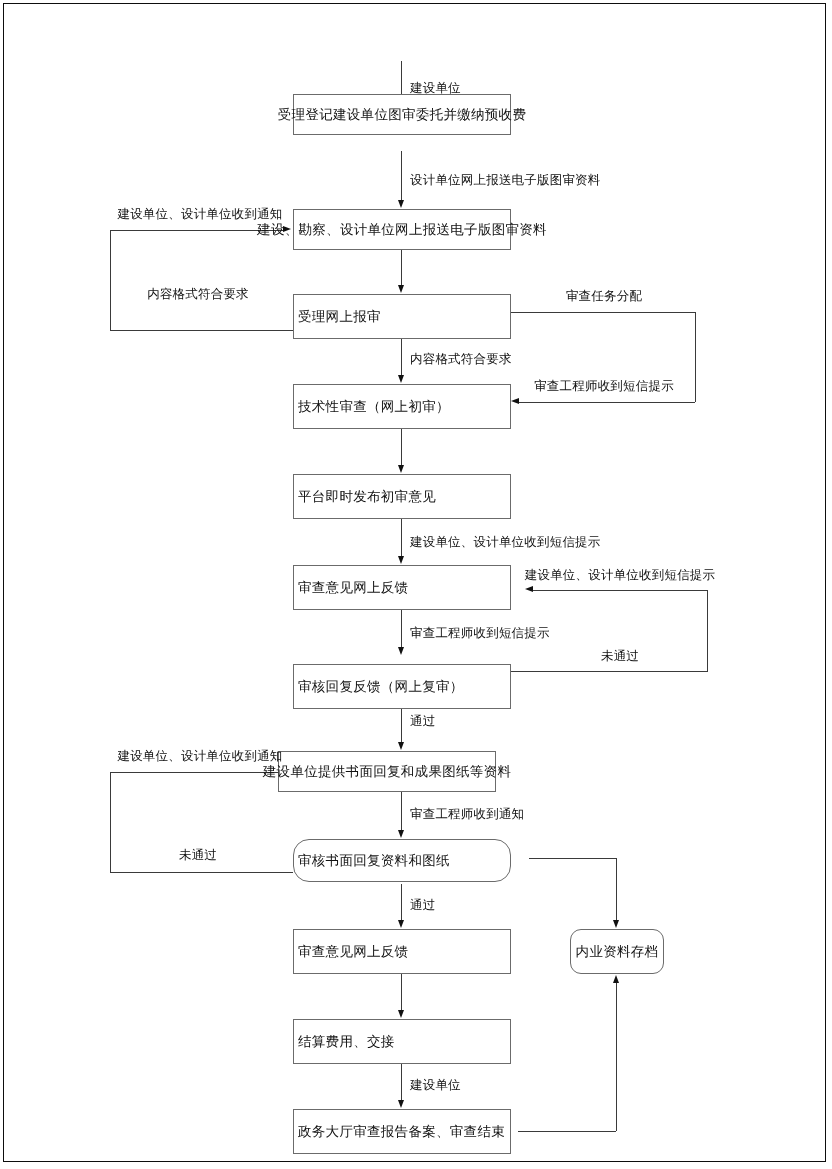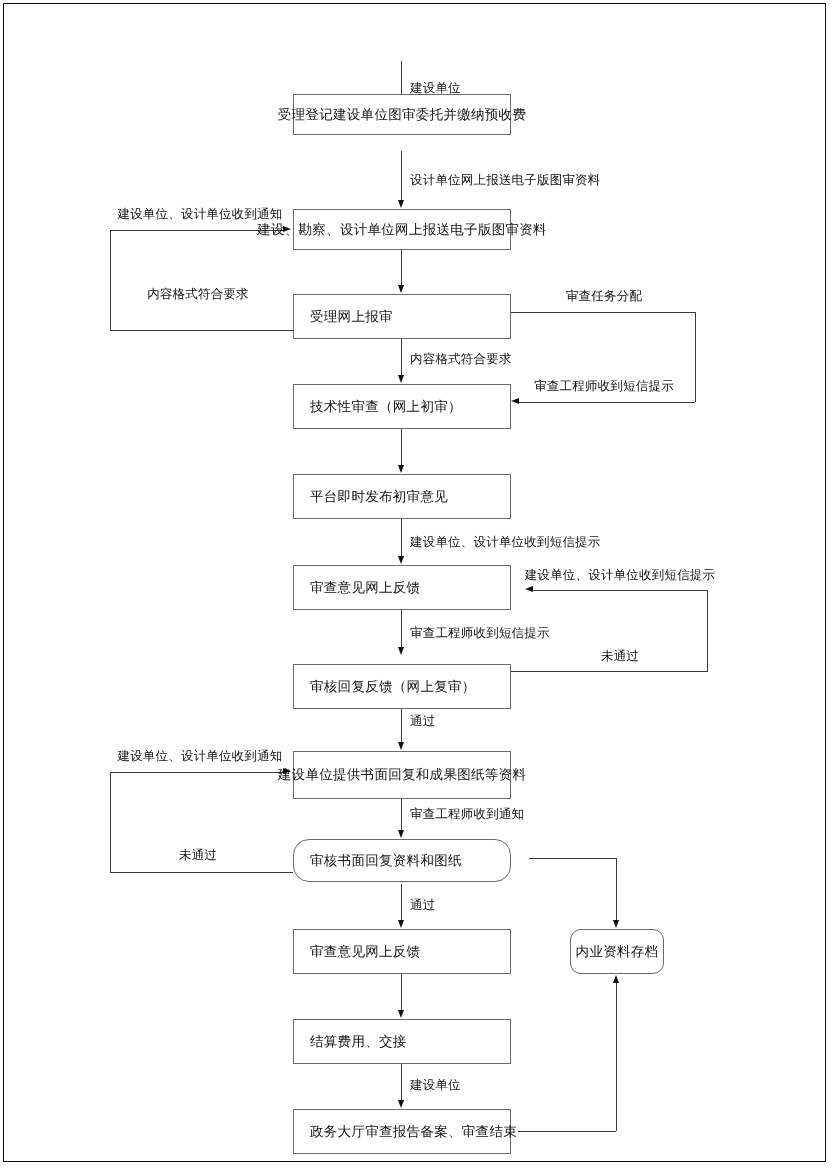--- a/index.html
+++ b/index.html
@@ -26,21 +26,21 @@
     position:absolute;
     box-sizing:border-box;
     border:1.2px solid #6b6b6b;
     background:#fff;
     display:flex;
     align-items:center;
     white-space:nowrap;
     font-size:13.5px;
     letter-spacing:.3px;
     color:#111;
-    padding-left:16px;
+    padding-left:4px;
     z-index:4;
   }
   .node.center{justify-content:center;padding-left:0;}
   
   .h-line{
     position:absolute;
     height:0;
     border-top:1.1px solid #3a3a3a;
     z-index:2;
   }
@@ -122,21 +122,21 @@
   </div>
 
   <div class="node" style="left:293px; top:565px; width:218px; height:45px;">
     <span>审查意见网上反馈</span>
   </div>
 
   <div class="node" style="left:293px; top:664px; width:218px; height:45px;">
     <span>审核回复反馈（网上复审）</span>
   </div>
 
-  <div class="node center" style="left:293px; top:751px; width:218px; height:48px;">
+  <div class="node center" style="left:278px; top:751px; width:218px; height:41px;">
     <span>建设单位提供书面回复和成果图纸等资料</span>
   </div>
 
   <div class="node" style="left:293px; top:839px; width:218px; height:43px;border-radius:16px;">
     <span>审核书面回复资料和图纸</span>
   </div>
 
   <div class="node" style="left:293px; top:929px; width:218px; height:45px;">
     <span>审查意见网上反馈</span>
   </div>

